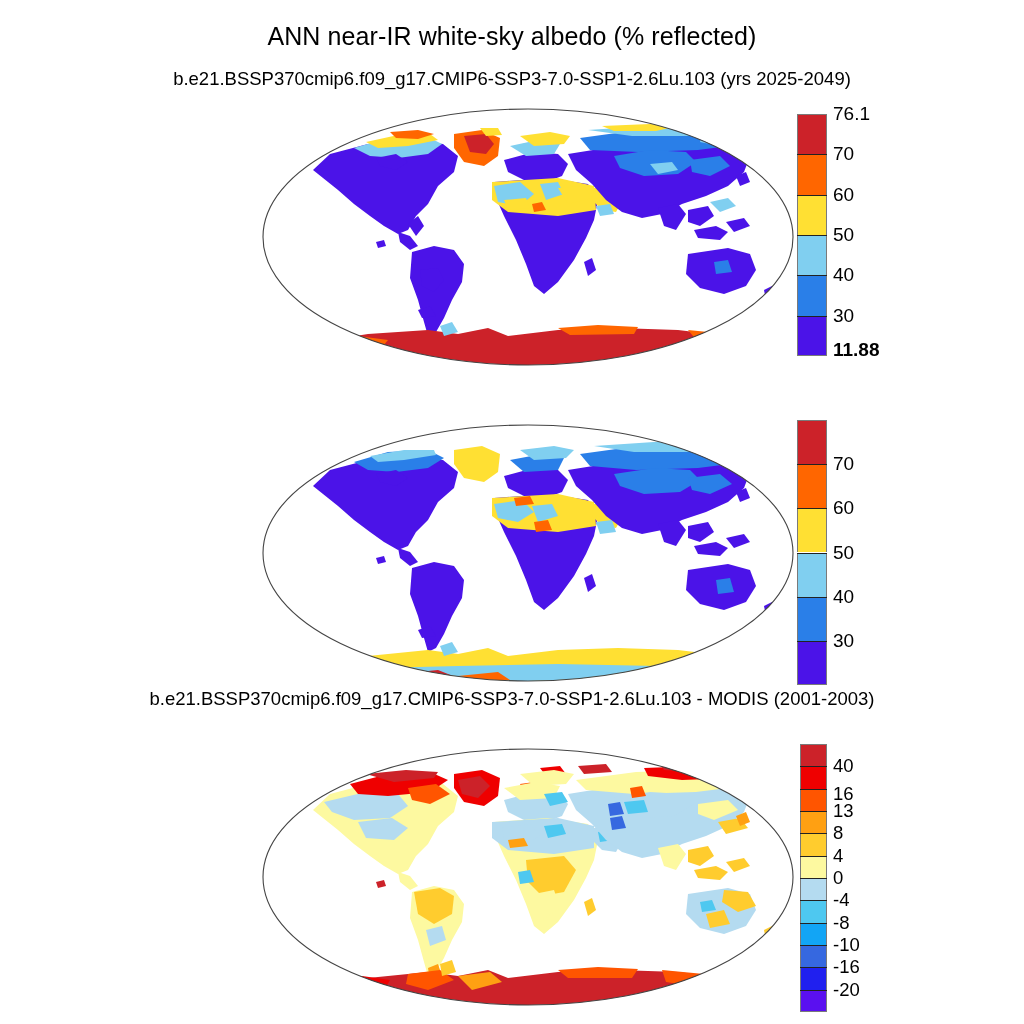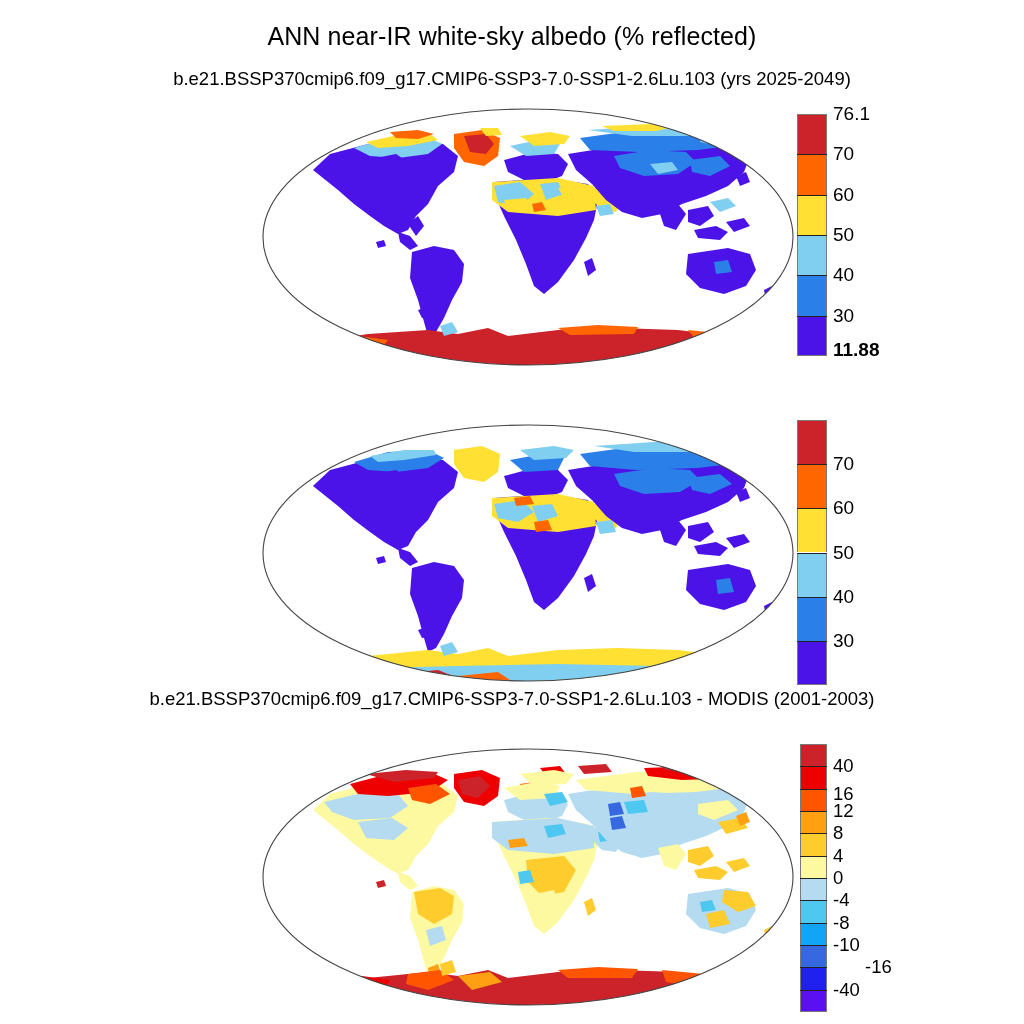--- a/index.html
+++ b/index.html
@@ -327,24 +327,24 @@
       <div class="sep" style="top: 89.3333px;"></div>
       <div class="sep" style="top: 111.667px;"></div>
       <div class="sep" style="top: 134px;"></div>
       <div class="sep" style="top: 156.333px;"></div>
       <div class="sep" style="top: 178.667px;"></div>
       <div class="sep" style="top: 201px;"></div>
       <div class="sep" style="top: 223.333px;"></div>
       <div class="sep" style="top: 245.667px;"></div>
       <div class="cbar-label" style="top: 22.3333px;">40</div>
       <div class="cbar-label" style="top: 50px;">16</div>
-      <div class="cbar-label" style="top: 67px;">12</div>
+      <div class="cbar-label" style="top: 67px;">13</div>
       <div class="cbar-label" style="top: 89.3333px;">8</div>
       <div class="cbar-label" style="top: 111.667px;">4</div>
       <div class="cbar-label" style="top: 134px;">0</div>
       <div class="cbar-label" style="top: 156.333px;">-4</div>
       <div class="cbar-label" style="top: 178.667px;">-8</div>
       <div class="cbar-label" style="top: 201px;">-10</div>
-      <div class="cbar-label" style="top: 223.333px; margin-left: 32px;">-16</div>
-      <div class="cbar-label" style="top: 245.667px;">-40</div>
+      <div class="cbar-label" style="top: 223.333px;">-16</div>
+      <div class="cbar-label" style="top: 245.667px;">-20</div>
     </div>
 
 </div>
 
 </body></html>

